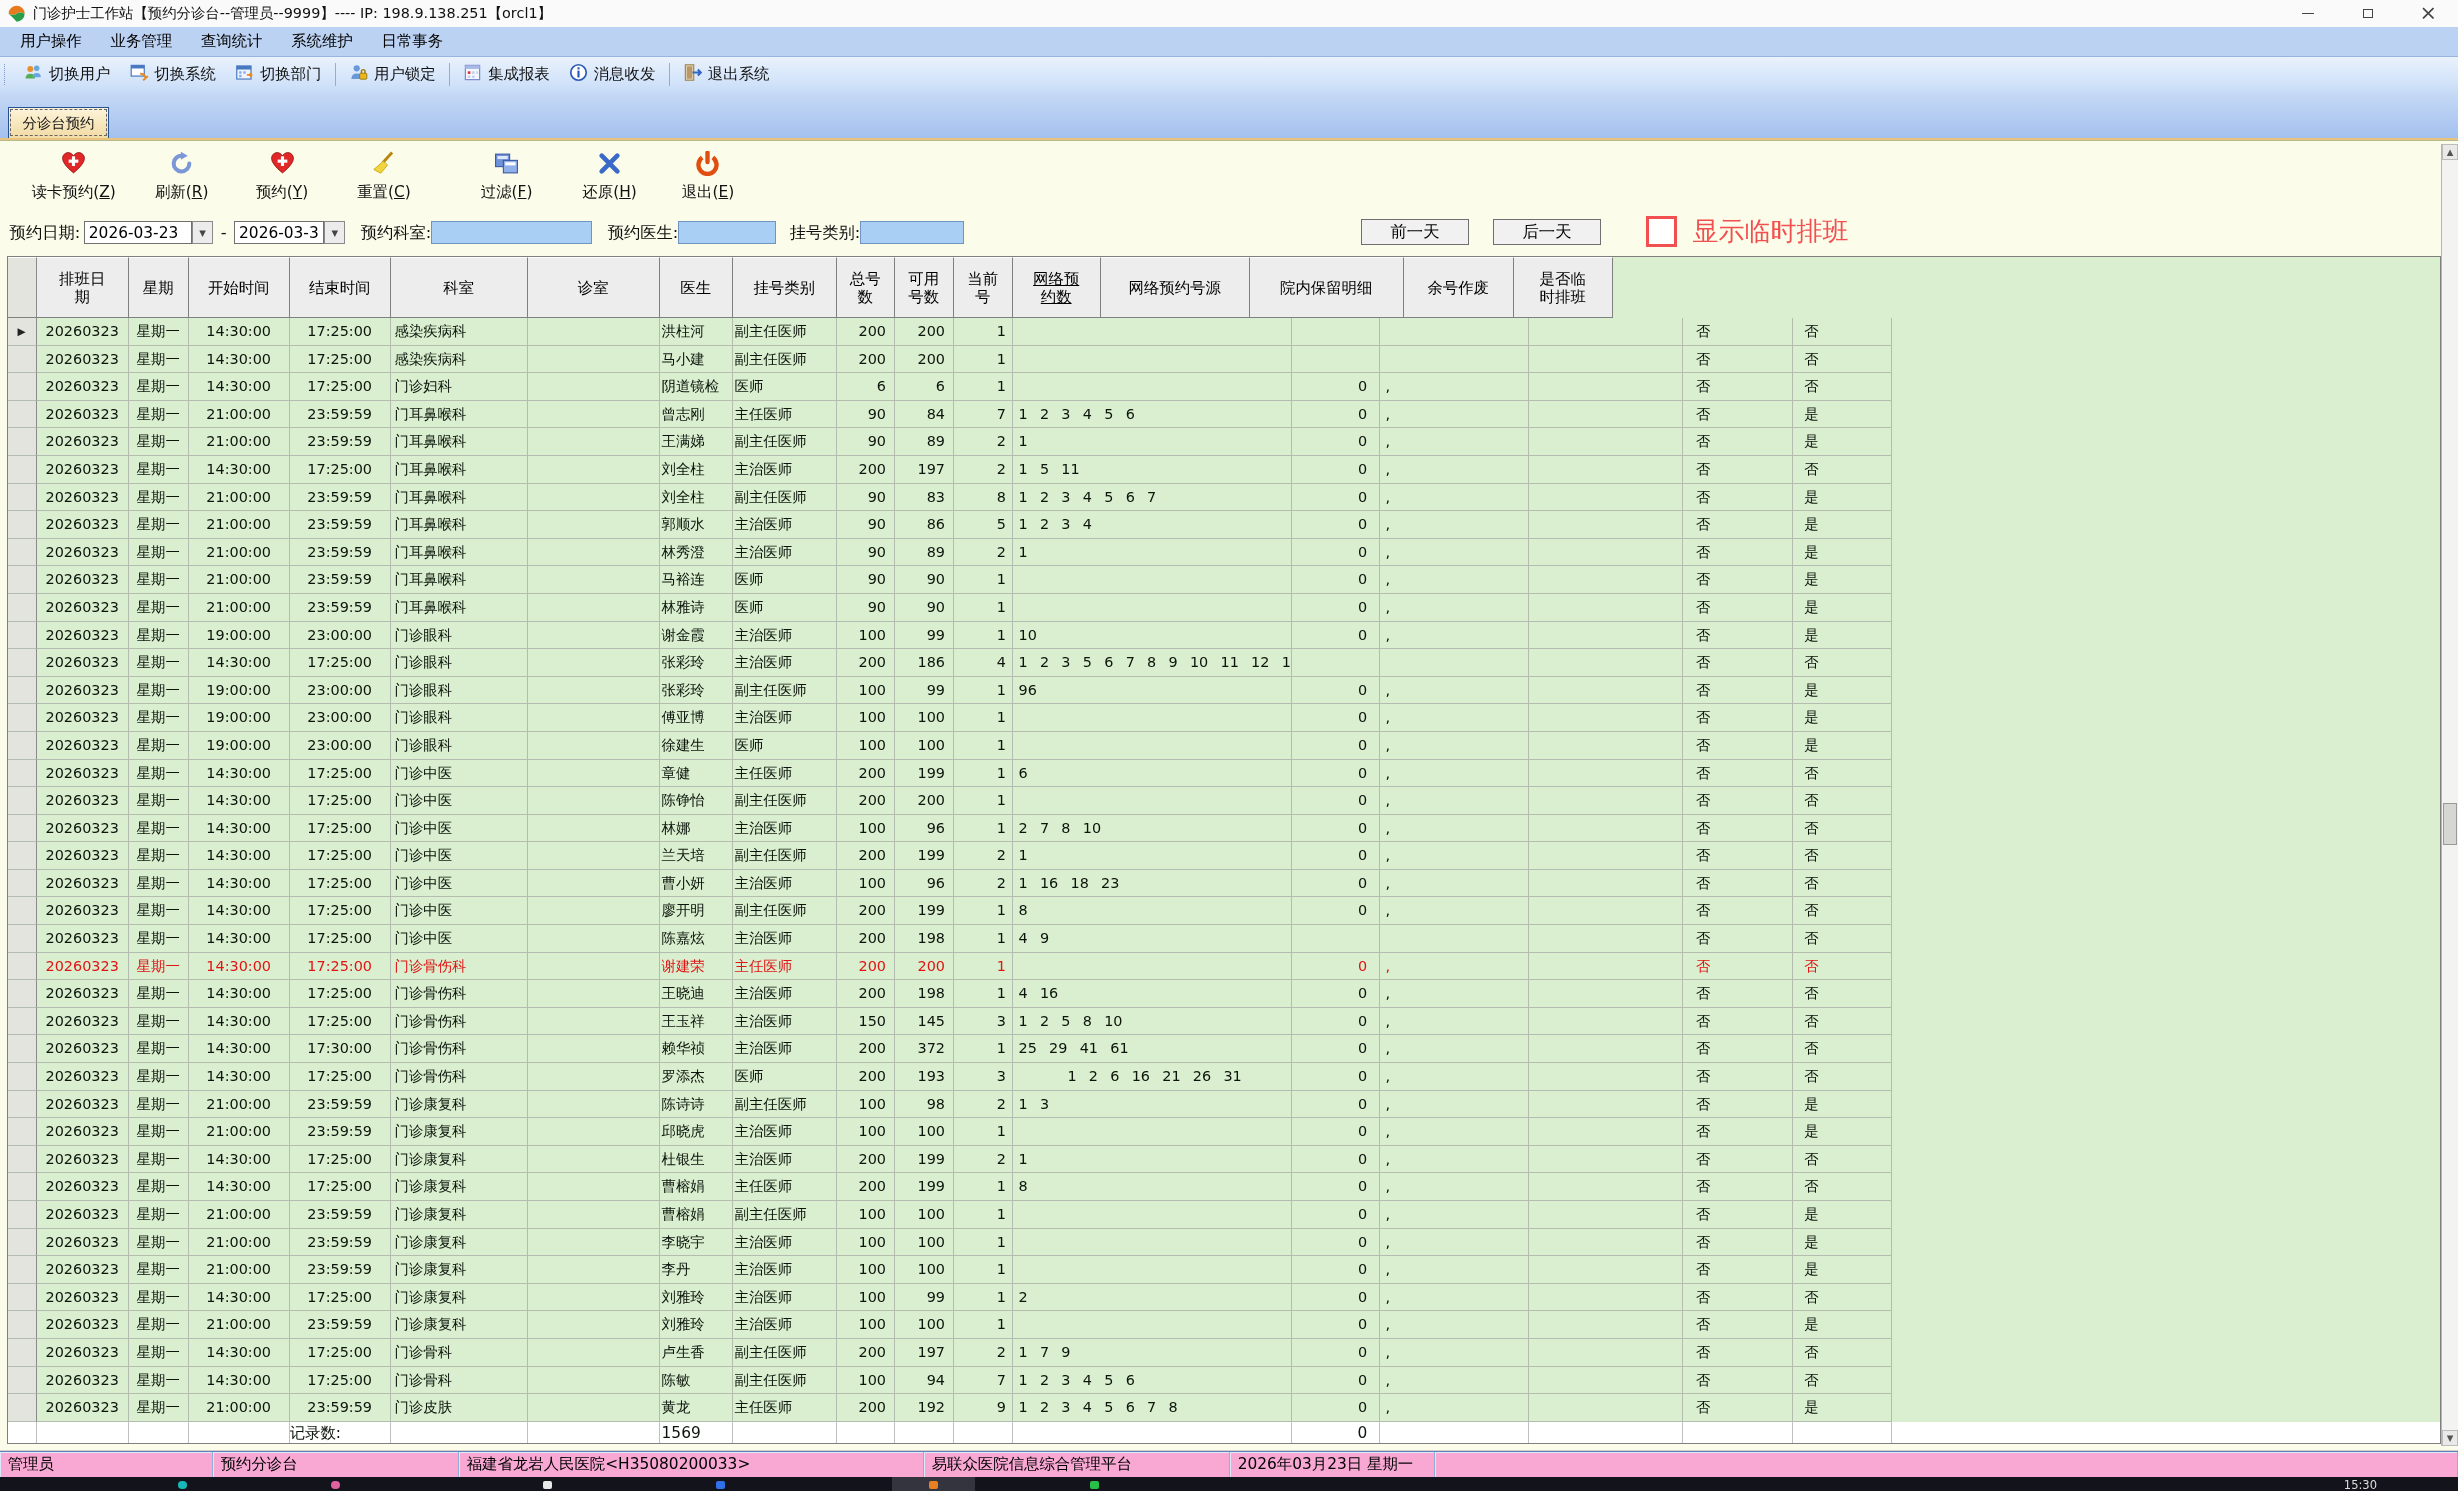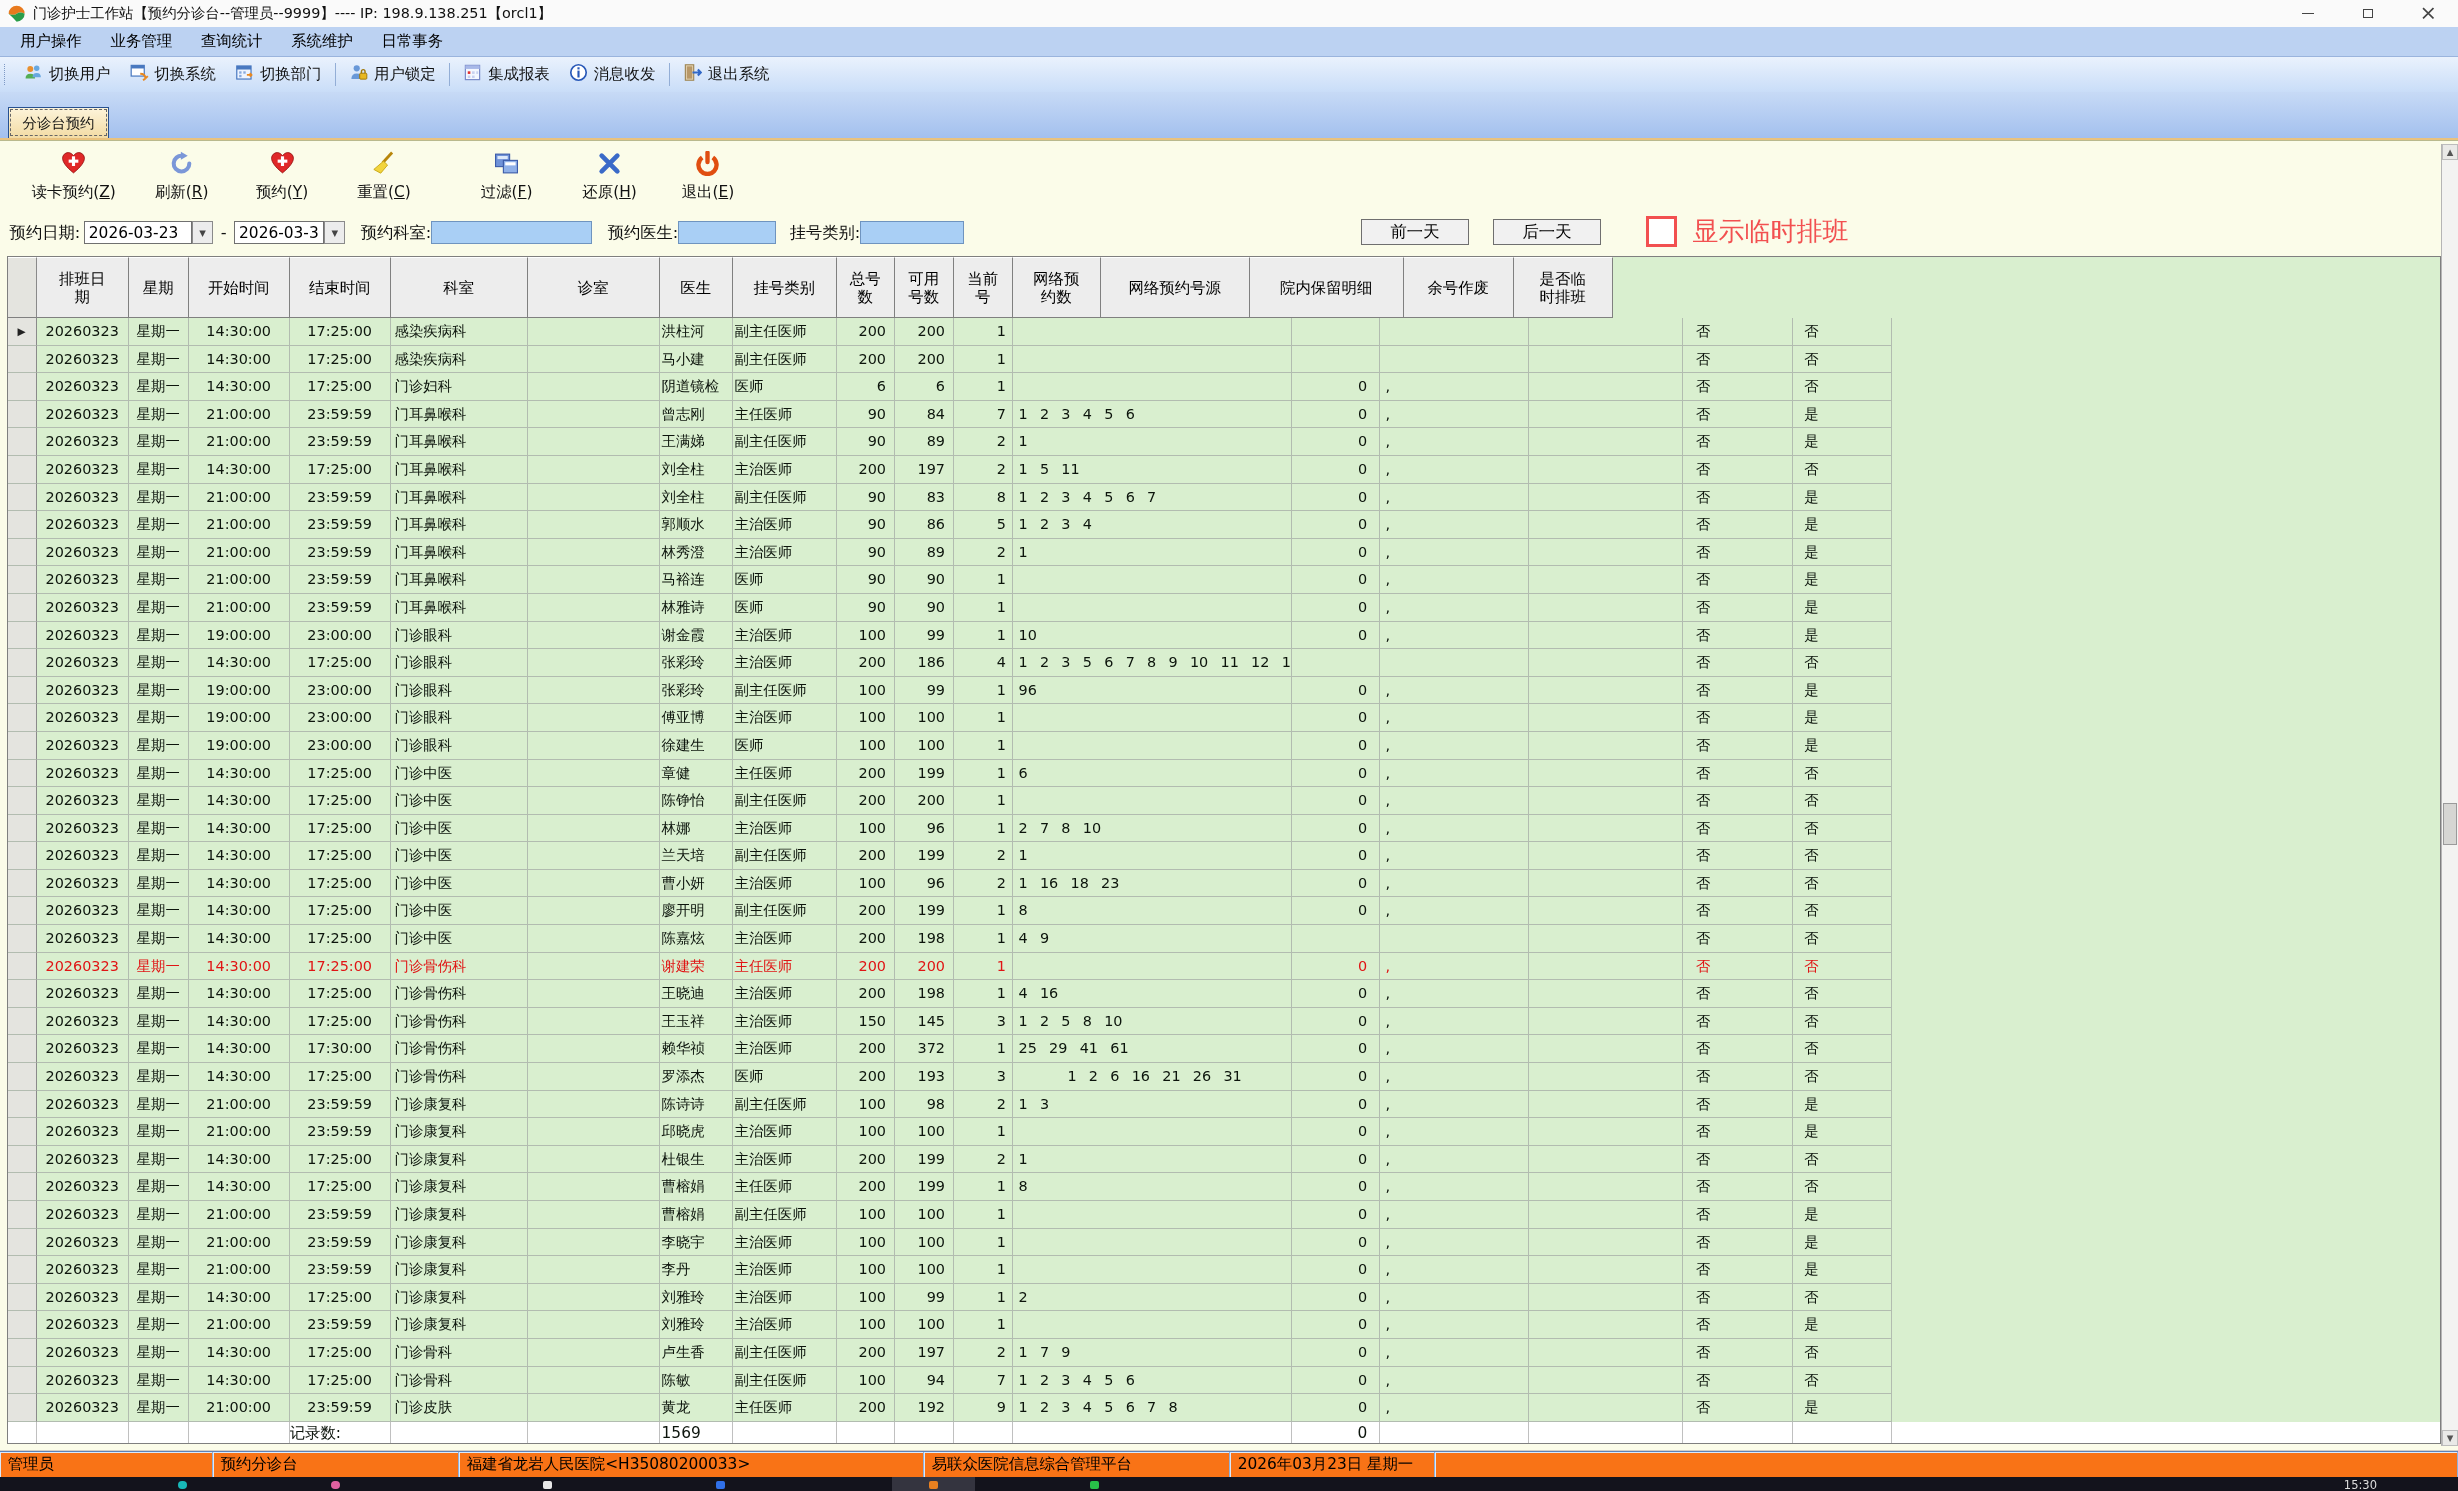--- a/index.html
+++ b/index.html
@@ -50,21 +50,21 @@
   .hcell{background:#ededed;border-right:1px solid #808080;border-bottom:1px solid #808080;border-top:1px solid #fff;display:flex;align-items:center;justify-content:center;font-size:15.4px;line-height:18px;color:#000;text-align:center;white-space:normal;}
   .gut{background:#e4e4df;border-right:1px solid #8a8a8a;text-align:center;font-size:10.6px;color:#222;}
   .sumrow{display:flex;height:23px;background:#fff;}
   .sumrow .cell{background:#fff;border-right:1px solid #c0c0c0;border-bottom:1px solid #c0c0c0;font-size:15.4px;line-height:23px;}
   .red .cell{color:#e01414;}
   
   #vscroll{top:144px;left:2441px;width:17.3px;height:1302px;background:#f3f3f1;border-left:1px solid #b5b5b5;box-sizing:border-box;}
   .sb-arrow{position:absolute;left:0;width:100%;height:16.3px;display:flex;align-items:center;justify-content:center;font-size:8.6px;color:#555;background:#e9e9e7;border:1px solid #bcbcbc;box-sizing:border-box;}
   #sb-thumb{position:absolute;left:1px;width:14.4px;top:659px;height:42px;background:#d6d6d3;border:1px solid #9a9a9a;box-sizing:border-box;}
   
-  #statusbar{top:1451px;left:0;width:2458px;height:26px;background:#f97316;display:flex;border-top:1.9px solid #5f82b8;box-sizing:border-box;}
+  #statusbar{top:1451px;left:0;width:2458px;height:26px;background:#f9a8d4;display:flex;border-top:1.9px solid #5f82b8;box-sizing:border-box;}
   .st-cell{border-right:1.9px solid #8fb0da;box-shadow:inset 1px 1px 0 #dbe9fb;font-size:15.4px;display:flex;align-items:center;padding-left:7.7px;box-sizing:border-box;color:#000;white-space:nowrap;overflow:hidden;}
   
   #taskbar{top:1477px;left:0;width:2458px;height:15.4px;background:#13131c;}
   .tk-ico{position:absolute;top:3.8px;width:8.6px;height:8.6px;border-radius:1.9px;}
   #tk-clock{position:absolute;right:81px;top:1px;color:#ddd;font-size:11.5px;}
 </style>
 </head>
 <body>
 
 <div id="titlebar" class="abs">
@@ -280,21 +280,21 @@
         </div>
         <div class="cell hcell" style="width: 58px; flex: 0 0 58px; height: 61px;">
           <span style="display: inline-block; width: 33px;">总号数</span>
         </div>
         <div class="cell hcell" style="width: 59px; flex: 0 0 59px; height: 61px;">
           <span style="display: inline-block; width: 37px;">可用号数</span>
         </div>
         <div class="cell hcell" style="width: 59px; flex: 0 0 59px; height: 61px;">
           <span style="display: inline-block; width: 35px;">当前号</span>
         </div>
-        <div class="cell hcell" style="width: 88px; flex: 0 0 88px; height: 61px;">
+        <div class="cell hcell" style="width: 88px; flex: 0 0 88px; height: 61px; text-decoration: underline;">
           <span style="display: inline-block; width: 54px;">网络预约数</span>
         </div>
         <div class="cell hcell" style="width: 149px; flex: 0 0 149px; height: 61px;">
           <span>网络预约号源</span>
         </div>
         <div class="cell hcell" style="width: 154px; flex: 0 0 154px; height: 61px;">
           <span>院内保留明细</span>
         </div>
         <div class="cell hcell" style="width: 110px; flex: 0 0 110px; height: 61px;">
           <span>余号作废</span>

